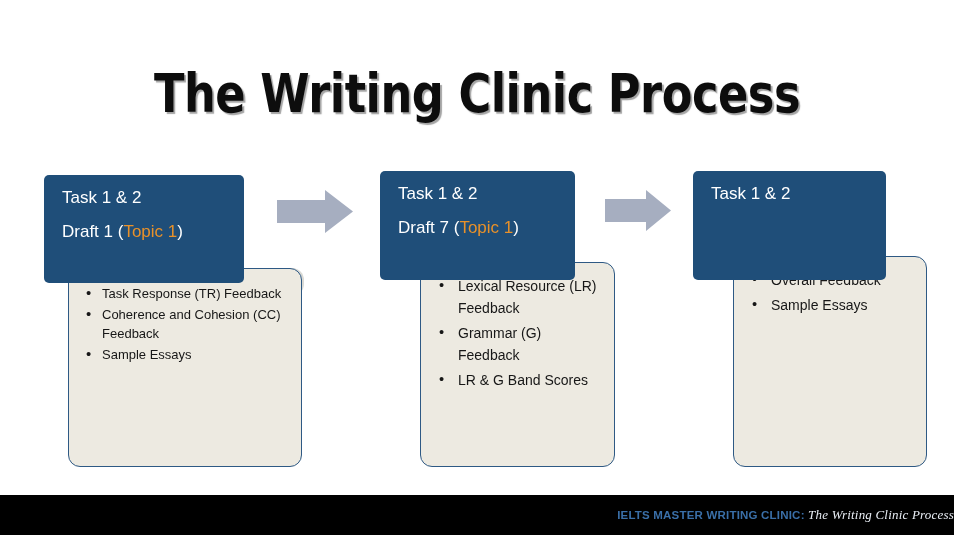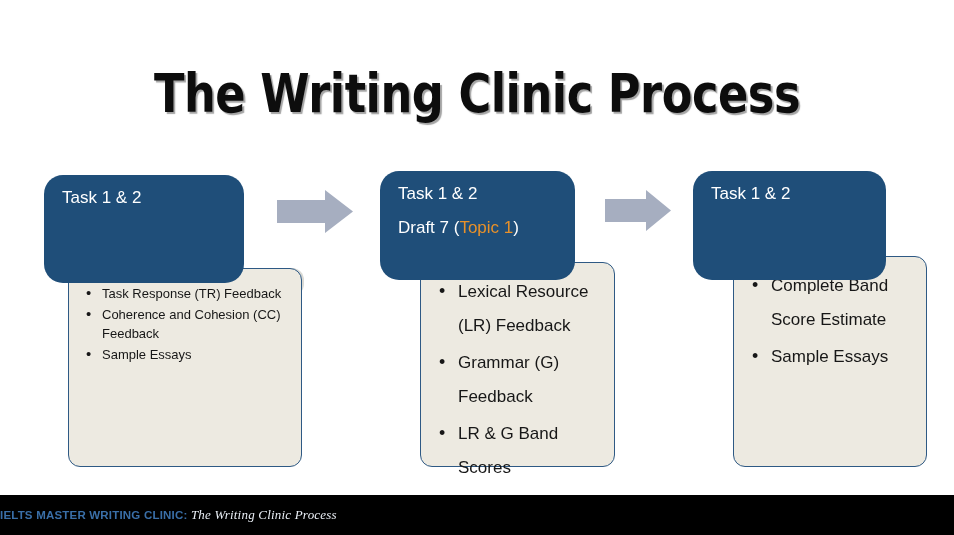--- a/index.html
+++ b/index.html
@@ -38,21 +38,21 @@
     transform: scaleX(0.92);
     transform-origin: 50% 50%;
   }
 
   
   .col { position: absolute; }
 
   .blue-box {
     position: absolute;
     background: #1F4E79;
-    border-radius: 19px;
+    border-radius: 5px;
     color: #ffffff;
     z-index: 3;
   }
   .blue-line {
     position: absolute;
     left: 18px;
     font-size: 17px;
     line-height: 20px;
     white-space: nowrap;
     font-family: "Liberation Sans", sans-serif;
@@ -98,41 +98,41 @@
     font-size: 1.05em;
     line-height: inherit;
   }
 
   
   #bullets-1 { font-size: 13px; line-height: 19px; }
   #bullets-1 li { margin-bottom: 2px; }
   #bullets-1 li:before { font-size: 1.15em; }
 
   
-  #bullets-2, #bullets-3 { font-size: 17px; line-height: 34px; }
+  #bullets-2, #bullets-3 { font-size: 14px; line-height: 22px; }
   #bullets-2 li, #bullets-3 li { margin-bottom: 3px; padding-left: 19px; }
 
   
   .arrow {
     position: absolute;
     z-index: 2;
   }
   .arrow svg { display: block; }
 
   
   #footer {
     position: absolute;
     left: 0;
     bottom: 0;
     width: 954px;
     height: 40px;
     background: #000000;
     display: flex;
     align-items: center;
-    justify-content: flex-start;
+    justify-content: flex-end;
   }
   #footer-text {
     font-size: 11.5px;
     letter-spacing: 0.2px;
     white-space: nowrap;
   }
   #footer-brand {
     color: #3A6FA8;
     font-weight: bold;
   }
@@ -149,20 +149,23 @@
 <div id="slide">
 
   <div id="title">The Writing Clinic Process</div>
 
   <div class="col">
 
     <div class="beige-shadow" style="left:74px; top:268px; width:230px; height:28px;"></div>
 
     <div class="blue-box" style="left:44px; top:175px; width:200px; height:108px;">
       <div class="blue-line l1">Task 1 &amp; 2</div>
+      <div class="blue-line l2">
+        <span>Draft 1 (</span><span class="hl-orange">Topic 1</span><span>)</span>
+      </div>
     </div>
 
     <div class="beige-box" style="left:68px; top:268px; width:234px; height:199px;">
       <ul class="bullets" id="bullets-1" style="position:absolute; left:17px; top:15px; width:200px;">
         <li>Task Response (TR) Feedback</li>
         <li>Coherence and Cohesion (CC) Feedback</li>
         <li>Sample Essays</li>
       </ul>
     </div>
   </div>
@@ -202,21 +205,21 @@
   <div class="col">
 
     <div class="beige-shadow" style="left:739px; top:256px; width:148px; height:28px;"></div>
 
     <div class="blue-box" style="left:693px; top:171px; width:193px; height:109px;">
       <div class="blue-line l1">Task 1 &amp; 2</div>
     </div>
 
     <div class="beige-box" style="left:733px; top:256px; width:194px; height:211px;">
       <ul class="bullets" id="bullets-3" style="position:absolute; left:18px; top:12px; width:160px;">
-        <li>Complete Band Score Estimate</li>
+        <li>Overall Feedback</li>
         <li>Sample Essays</li>
       </ul>
     </div>
   </div>
 
   <div id="footer">
     <div id="footer-text">
       <span id="footer-brand">IELTS MASTER WRITING CLINIC:</span>
       <span id="footer-sub">The Writing Clinic Process</span>
     </div>

